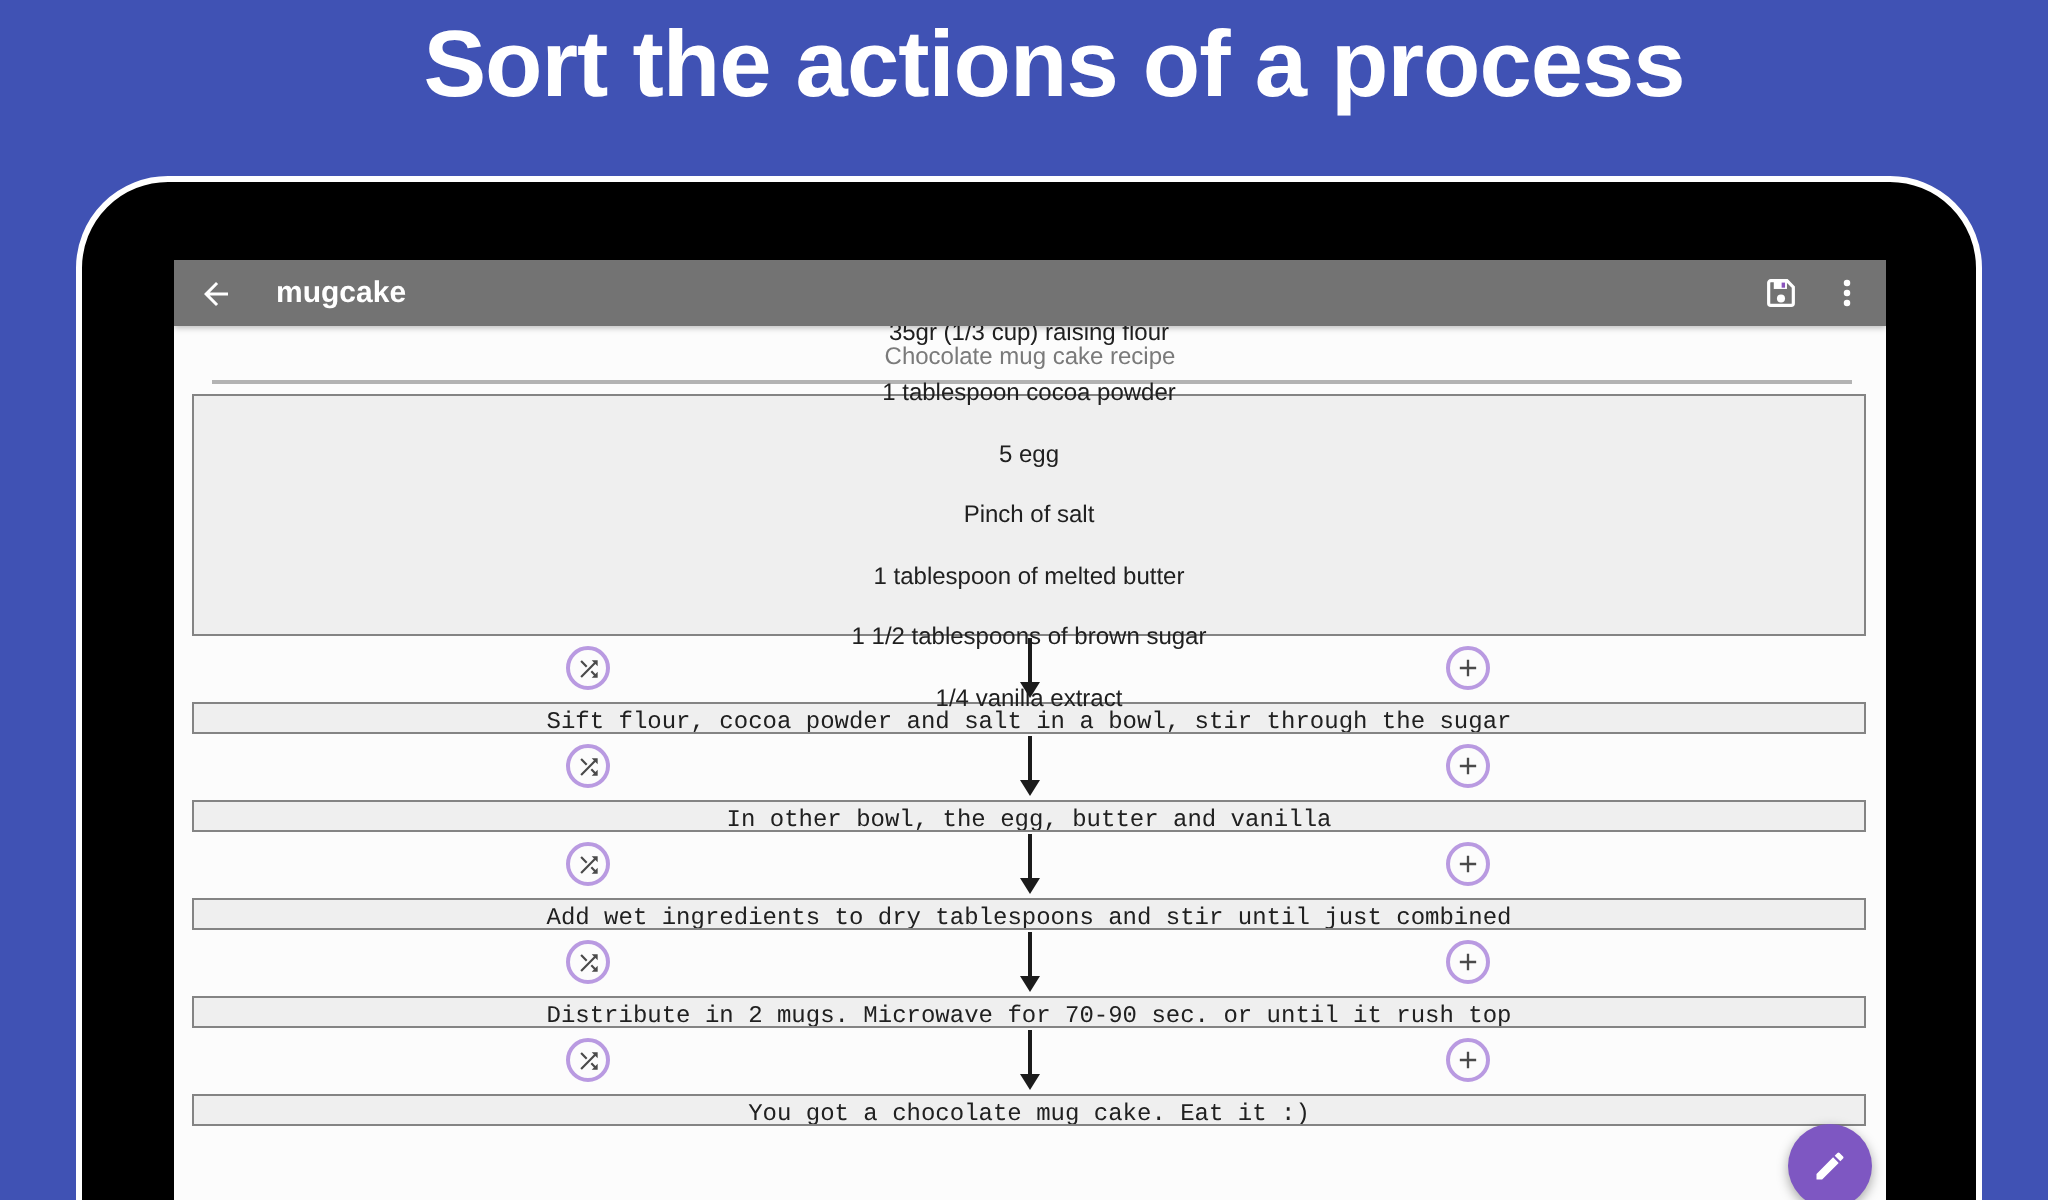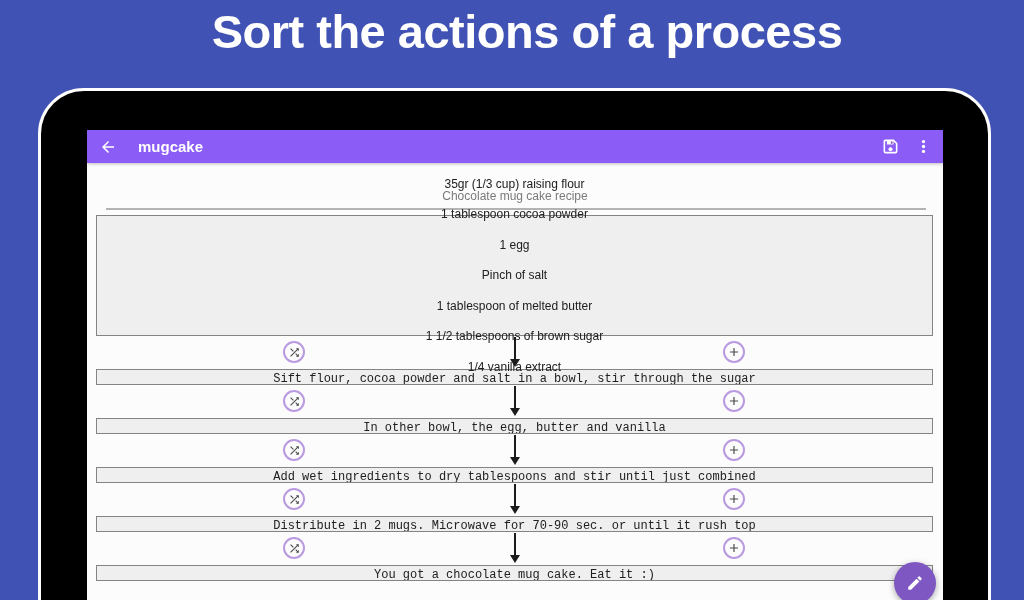--- a/index.html
+++ b/index.html
@@ -16,32 +16,32 @@
   .tablet{
     position:absolute;left:38px;top:88px;width:953px;height:560px;
     box-sizing:border-box;background:#000;border:3px solid #ffffff;
     border-radius:46px 46px 0 0;
   }
   .screen{
     position:absolute;left:46px;top:39px;width:856px;height:520px;
     background:#fcfcfc;overflow:hidden;
   }
   .toolbar{
-    height:33px;background:#8b5cf6;display:flex;align-items:center;
+    height:33px;background:#737373;display:flex;align-items:center;
     padding:0 11px 0 12px;box-shadow:0 1px 3px rgba(0,0,0,0.25);
     position:relative;z-index:2;
   }
   .tb-icon{display:flex;align-items:center;justify-content:center;cursor:pointer;}
   .tb-back{margin-right:21px;}
   .tb-title{color:#ffffff;font-size:15px;font-weight:600;}
   .tb-actions{margin-left:auto;display:flex;align-items:center;gap:16px;}
   .content{position:relative;z-index:1;}
   .recipe-heading{
     padding-top:8px;height:15px;line-height:15px;
-    font-size:12px;color:#7a7a7a;text-align:center;margin-top:18px;
+    font-size:12px;color:#7a7a7a;text-align:center;
   }
   .heading-rule{height:2px;background:#b3b3b3;margin:4px 17px 0 19px;}
   .card{
     margin:0 10px 0 9px;background:#efefef;border:1px solid #848484;
     box-sizing:border-box;text-align:center;color:#202020;font-size:12px;gap:16px;
   }
   .ingredients{
     height:121px;margin-top:5px;
     display:flex;flex-direction:column;justify-content:center;
     line-height:14.5px;
@@ -98,21 +98,21 @@
         </span>
       </span>
     </div>
 
     <div class="content">
       <div class="recipe-heading">Chocolate mug cake recipe</div>
       <div class="heading-rule"></div>
       <div class="card ingredients">
           <div>35gr (1/3 cup) raising flour</div>
           <div>1 tablespoon cocoa powder</div>
-          <div>1 egg</div>
+          <div>5 egg</div>
           <div>Pinch of salt</div>
           <div>1 tablespoon of melted butter</div>
           <div>1 1/2 tablespoons of brown sugar</div>
           <div>1/4 vanilla extract</div>
         </div>
       <div id="steps">
   <div class="step-unit">
     <div class="icon-row">
       <span class="circle-btn circle-shuffle">
         <svg width="13" height="13" viewBox="0 0 24 24">

